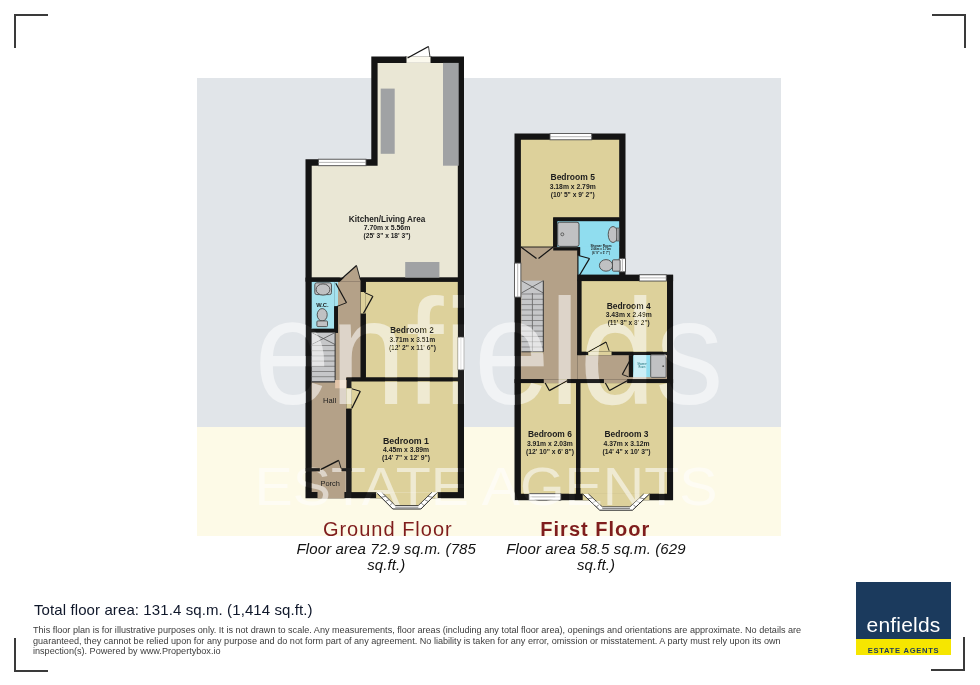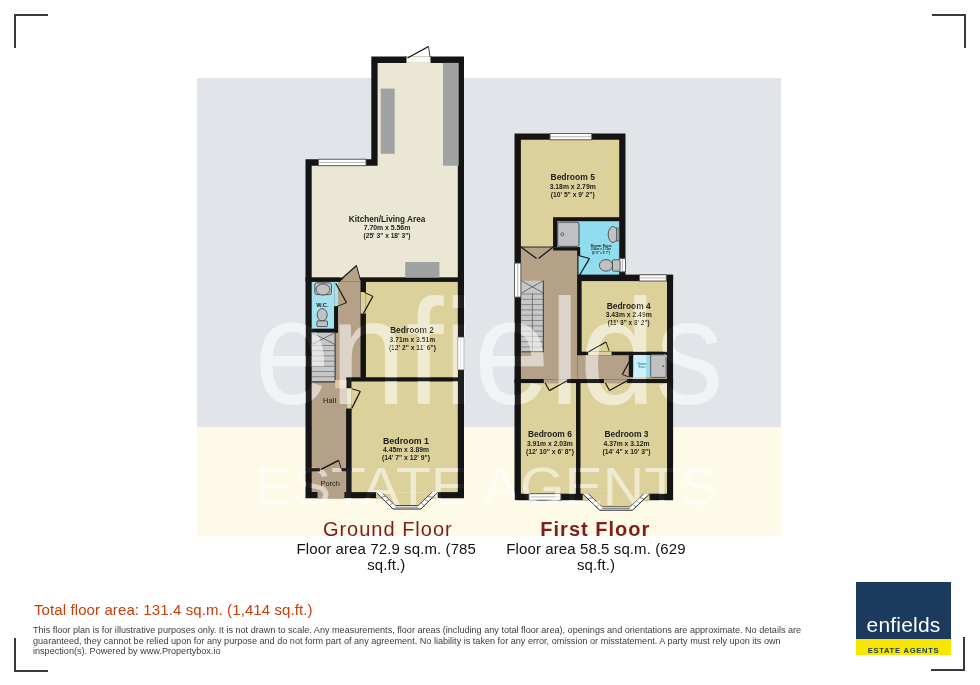--- a/index.html
+++ b/index.html
@@ -11,22 +11,22 @@
   svg{position:absolute;left:0;top:0;}
   #wmsvg{position:absolute;left:0;top:0;mix-blend-mode:overlay;}
   .corner{position:absolute;width:32px;height:32px;border:0 solid #3a3a3a;}
   #ctl{left:14px;top:14px;border-top-width:2.5px;border-left-width:2.5px;}
   #ctr{left:931.5px;top:14px;border-top-width:2.5px;border-right-width:2.5px;}
   #cbl{left:14px;top:638px;border-bottom-width:2.5px;border-left-width:2.5px;}
   #cbr{left:931px;top:637px;border-bottom-width:2.5px;border-right-width:2.5px;}
   .fl-title{position:absolute;font-size:20px;color:#7f1d1d;text-align:center;
             letter-spacing:1.0px;}
   .fl-area{position:absolute;font-size:15px;color:#111;text-align:center;
-           line-height:16px;letter-spacing:0.1px;}
-  #total{position:absolute;left:34px;top:600.5px;font-size:15px;color:#c2410c;
+           line-height:16px;letter-spacing:0.1px;font-style:italic;}
+  #total{position:absolute;left:34px;top:600.5px;font-size:15px;color:#0f172a;
          letter-spacing:0.1px;}
   #disc{position:absolute;left:33px;top:625px;width:772px;font-size:9.1px;
         color:#3c3c3c;line-height:10.6px;}
   #logo{position:absolute;left:856px;top:582px;width:95px;}
   #logo .top{background:#1b3a5d;height:57px;display:flex;align-items:flex-end;
              justify-content:center;}
   #logo .top span{color:#fff;font-size:21px;letter-spacing:0.2px;line-height:1;
                   padding-bottom:4px;}
   #logo .bot{background:#f6e600;height:15.5px;text-align:center;}
   #logo .bot span{color:#1b3a5d;font-size:7.6px;font-weight:bold;

